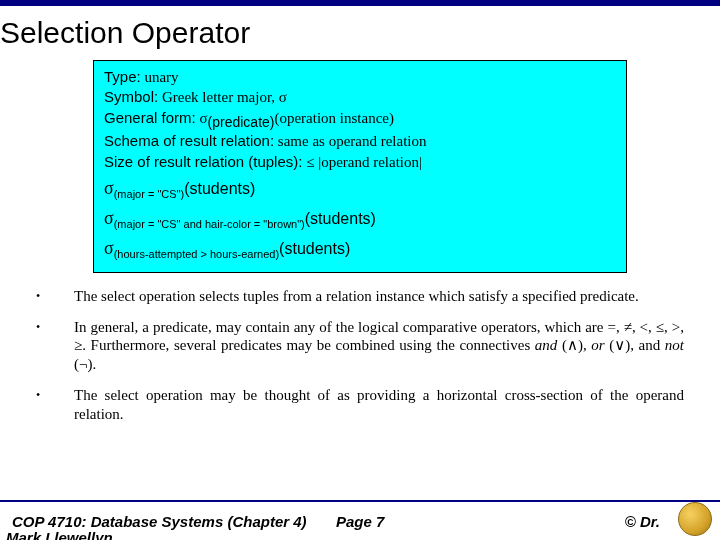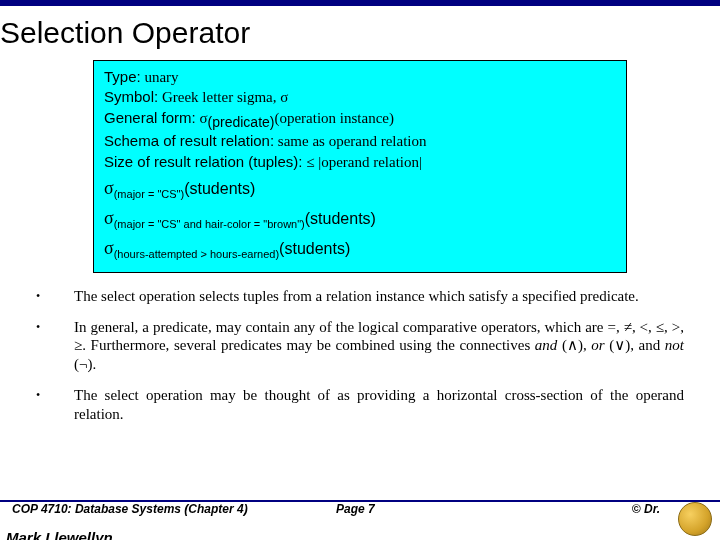--- a/index.html
+++ b/index.html
@@ -80,24 +80,24 @@
     height: 2px;
     background: #000080;
   }
   .footer {
     position: absolute;
     bottom: 0;
     left: 0;
     width: 100%;
     height: 38px;
     display: flex;
-    align-items: flex-start;
+    align-items: center;
     font-family: Arial, Helvetica, sans-serif;
     font-weight: bold;
-    font-size: 12px;
+    font-size: 15px;
     font-style: italic;
     padding: 0 12px;
   }
   .footer .left { flex: 1.4; }
   .footer .center { flex: 0.8; }
   .footer .right { flex: 0.6; text-align: right; padding-right: 48px; }
   .logo {
     position: absolute;
     right: 8px;
     bottom: 4px;
@@ -125,21 +125,21 @@
 
 <h1 class="title">Selection Operator</h1>
 
 <div class="infobox">
   <div>
     <span class="label">Type:</span>
     <span>unary</span>
   </div>
   <div>
     <span class="label">Symbol:</span>
-    <span>Greek letter sigma, σ</span>
+    <span>Greek letter major, σ</span>
   </div>
   <div>
     <span class="label">General form:</span>
     <span class="sigma">σ</span><span class="sub">(predicate)</span><span>(operation instance)</span>
   </div>
   <div>
     <span class="label">Schema of result relation:</span>
     <span>same as operand relation</span>
   </div>
   <div>

